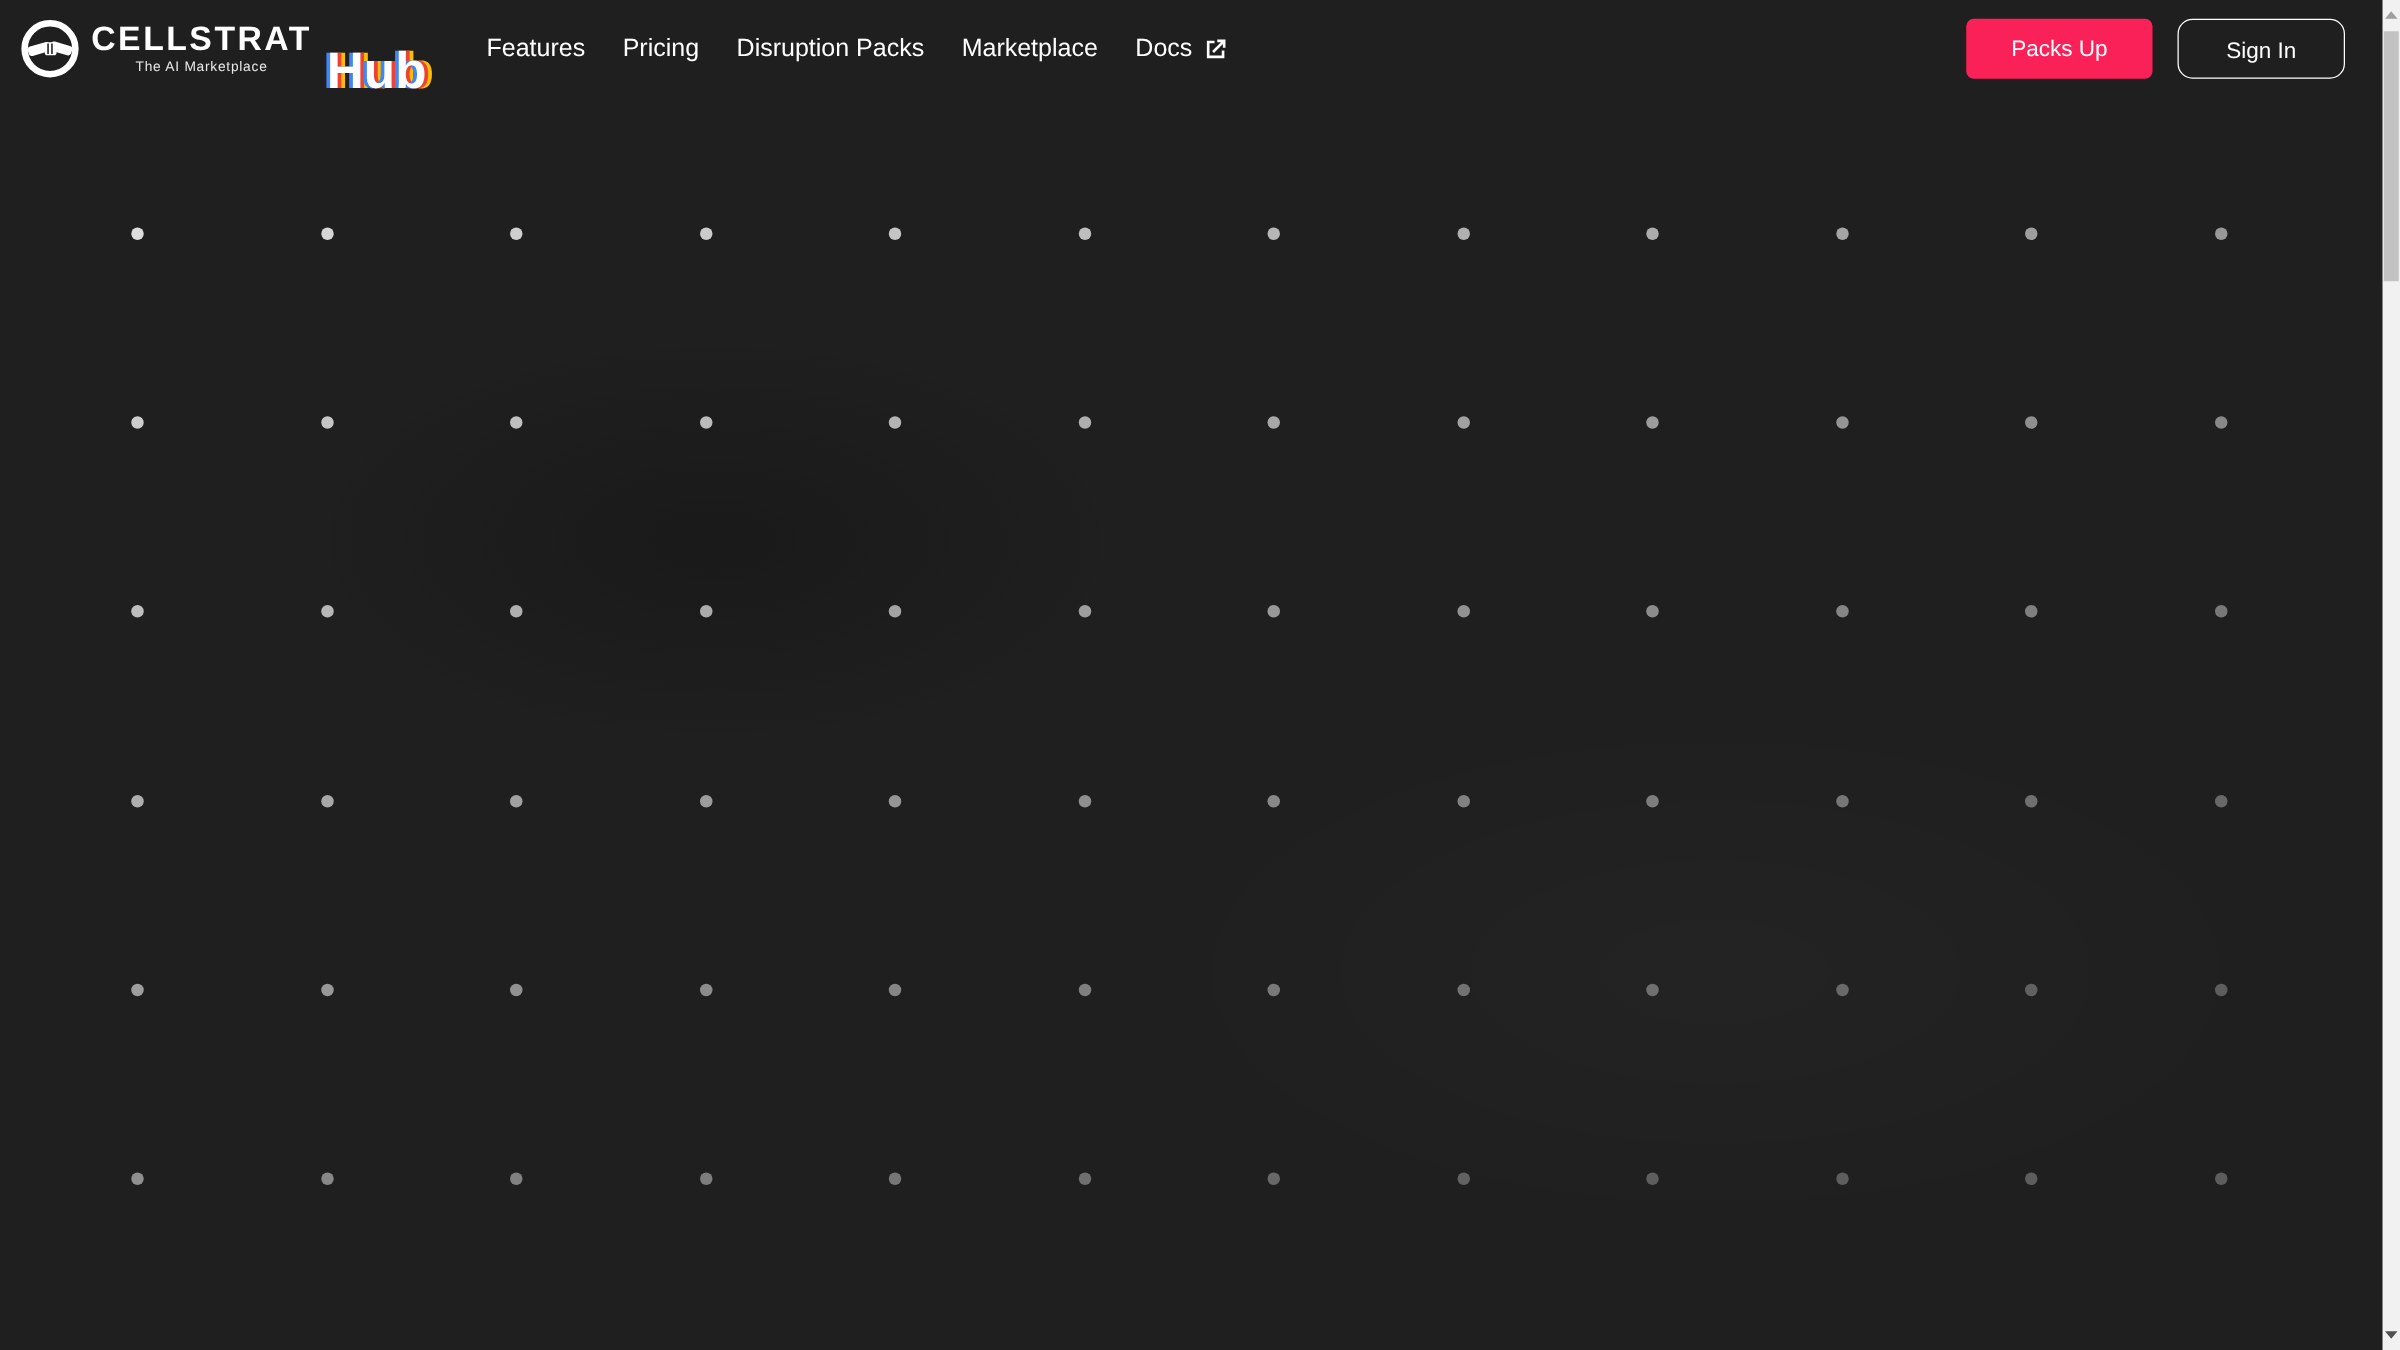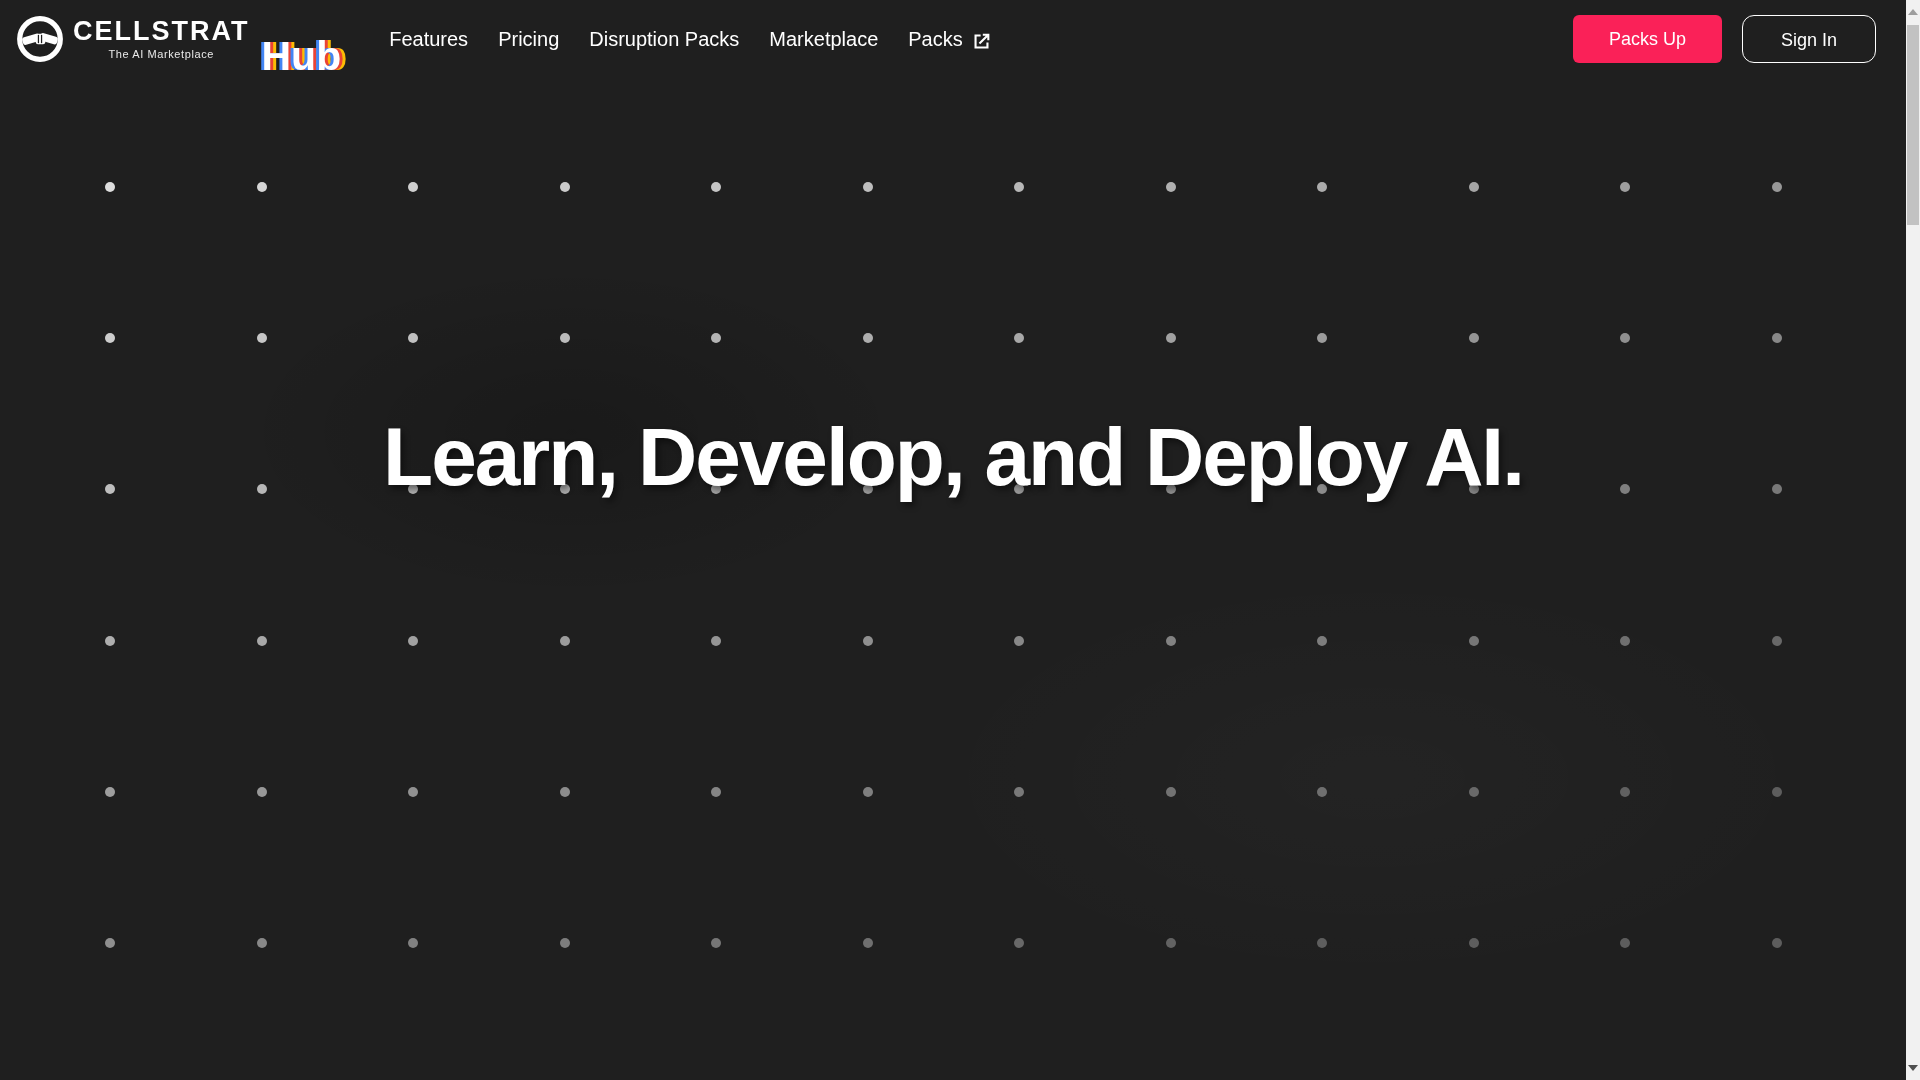--- a/index.html
+++ b/index.html
@@ -33,21 +33,21 @@
   .brand-tagline { color:#e9e9e9; font-size:11px; letter-spacing:0.6px; margin-top:3px; }
   .brand-product {
     color:#ffffff; font-size:41px; font-weight:700; margin-left:12px; line-height:1;
     position:relative; top:17px;
     text-shadow:-3px 0 0 #4285F4, 3px 0 0 #EA4335, 6px 0 0 #FBBC05;
   }
 
   .nav { display:flex; align-items:center; margin-left:48px; gap:30px; }
   .nav a {
     color:#ffffff; text-decoration:none; font-size:20px; font-weight:400;
-    display:flex; align-items:flex-end; gap:8px; cursor:pointer;
+    display:flex; align-items:flex-start; gap:8px; cursor:pointer;
   }
   .ext-icon { width:21px; height:21px; display:inline-block; position:relative; top:1px; }
 
   .header-spacer { flex:1; }
   .btn-signup {
     background:#FA2158; color:#ffffff; border:none; border-radius:6px;
     height:48px; padding:0 36px; font-size:18px; font-weight:500;
     font-family:"Liberation Sans", sans-serif; cursor:pointer;
   }
   .btn-signin {
@@ -196,36 +196,35 @@
         <a href="#">
             <span>Pricing</span>
           </a>
         <a href="#">
             <span>Disruption Packs</span>
           </a>
         <a href="#">
             <span>Marketplace</span>
           </a>
         <a href="#">
-          <span>Packs</span>
+          <span>Docs</span>
           <svg class="ext-icon" viewBox="0 0 24 24">
             <path d="M4 4h7v2.4H6.4v11.2h11.2V13H20v7H4z" fill="#ffffff"></path>
             <path d="M13.5 3H21v7.5h-2.4V7.1l-8.1 8.1-1.7-1.7 8.1-8.1h-3.4z" fill="#ffffff"></path>
           </svg>
         </a>
       </nav>
 
       <div class="header-spacer"></div>
 
       <button class="btn-signup">Packs Up</button>
       <button class="btn-signin">Sign In</button>
     </header>
 
     <main class="hero">
-      <h1 class="hero-heading">Learn, Develop, and Deploy AI.</h1>
     </main>
   </div>
 
   <div class="scrollbar">
     <div class="sb-up"></div>
     <div class="sb-thumb"></div>
     <div class="sb-down"></div>
   </div>
 </div>
 

